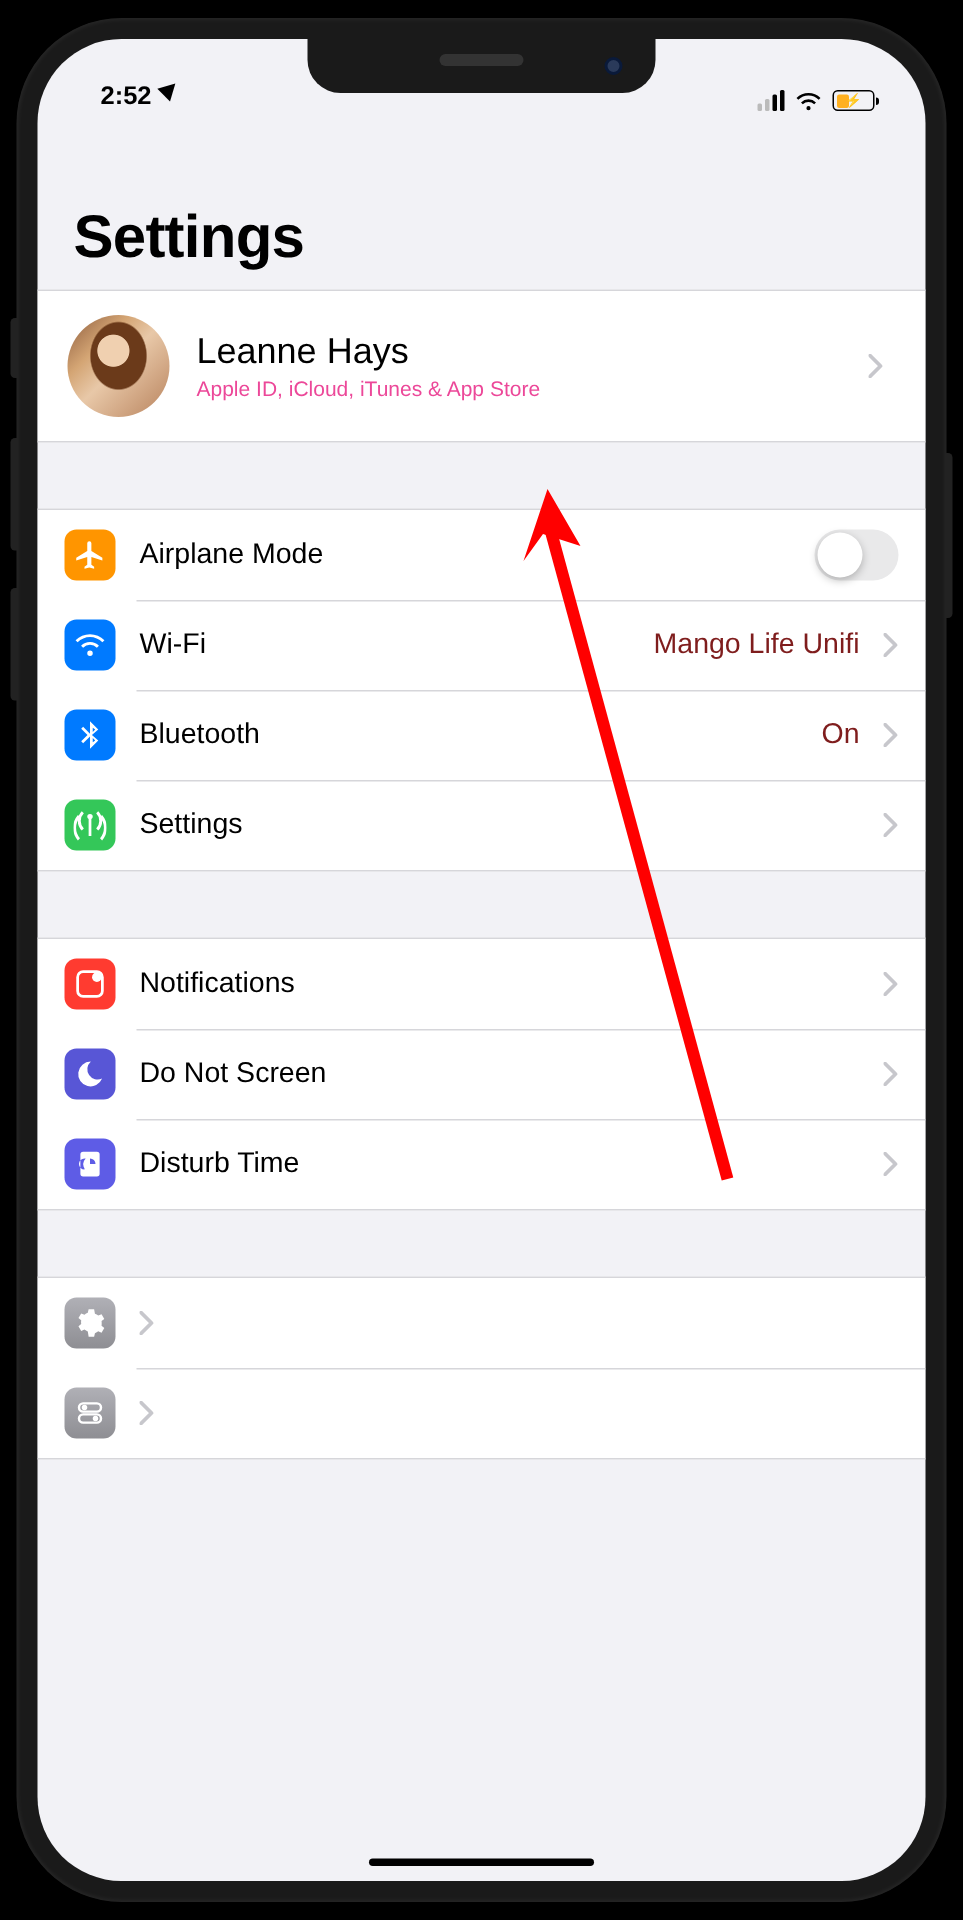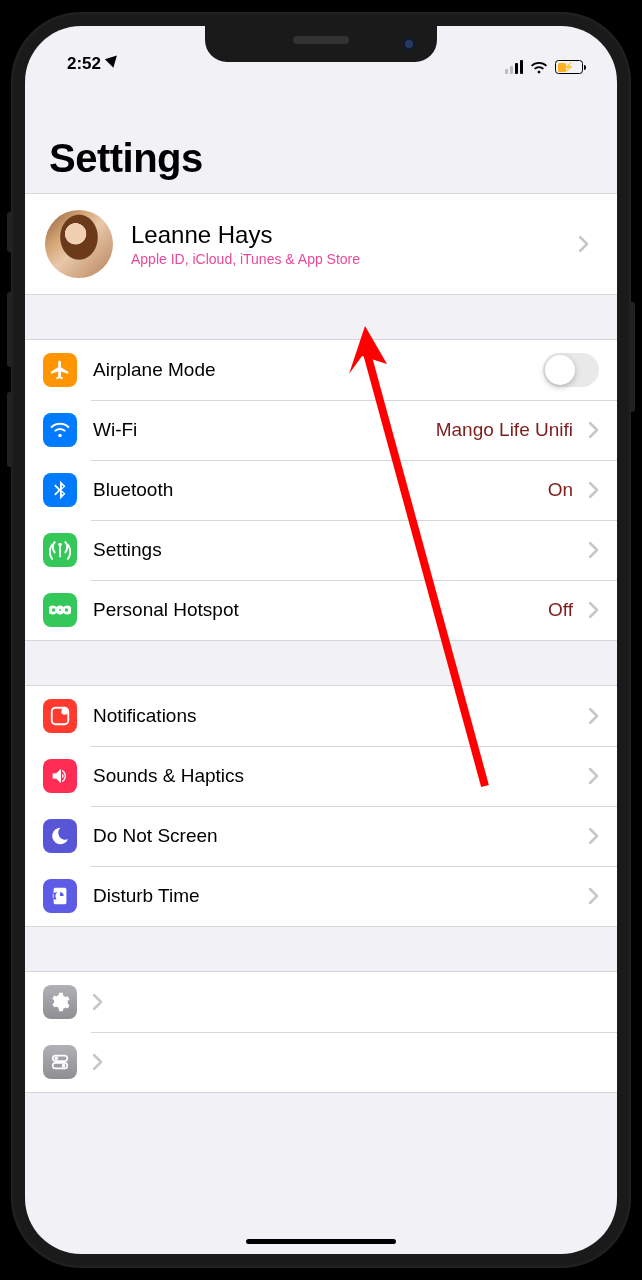--- a/index.html
+++ b/index.html
@@ -273,70 +273,40 @@
             </svg>
         </div>
         <div class="row-label">Settings</div>
         <span class="chevron">
             <svg viewBox="0 0 10 16">
               <path d="M1 1 L8 8 L1 15" stroke="#c7c7cc" stroke-width="2.5" fill="none" stroke-linecap="round" stroke-linejoin="round"></path>
             </svg>
           </span>
       </div>
 
-      <div class="row">
-        <div class="app-icon bg-green">
-          <svg viewBox="0 0 24 24">
-              <path d="M8 12a4 4 0 1 1 8 0 4 4 0 0 1-8 0zm2 0a2 2 0 1 0 4 0 2 2 0 0 0-4 0zm6 0a4 4 0 1 1 8 0 4 4 0 0 1-8 0 M0 12a4 4 0 1 1 8 0 4 4 0 0 1-8 0" fill="none" stroke="#fff" stroke-width="2"></path>
-              <circle cx="12" cy="12" r="3" fill="none" stroke="#fff" stroke-width="2"></circle>
-              <circle cx="5" cy="12" r="3" fill="none" stroke="#fff" stroke-width="2"></circle>
-              <circle cx="19" cy="12" r="3" fill="none" stroke="#fff" stroke-width="2"></circle>
-            </svg>
-        </div>
-        <div class="row-label">Personal Hotspot</div>
-        <div class="row-value">Off</div>
-        <span class="chevron">
-            <svg viewBox="0 0 10 16">
-              <path d="M1 1 L8 8 L1 15" stroke="#c7c7cc" stroke-width="2.5" fill="none" stroke-linecap="round" stroke-linejoin="round"></path>
-            </svg>
-          </span>
-      </div>
     </div>
 
     <div class="gap"></div>
 
     <div class="section">
       <div class="row">
         <div class="app-icon bg-red">
           <svg viewBox="0 0 24 24">
               <rect x="3" y="3" width="18" height="18" rx="4" fill="none" stroke="#fff" stroke-width="2"></rect>
               <circle cx="17" cy="7" r="3.5" fill="#fff"></circle>
             </svg>
         </div>
         <div class="row-label">Notifications</div>
         <span class="chevron">
             <svg viewBox="0 0 10 16">
               <path d="M1 1 L8 8 L1 15" stroke="#c7c7cc" stroke-width="2.5" fill="none" stroke-linecap="round" stroke-linejoin="round"></path>
             </svg>
           </span>
       </div>
 
-      <div class="row">
-        <div class="app-icon bg-pink">
-          <svg viewBox="0 0 24 24">
-              <path d="M4 9v6h4l5 5V4L8 9H4zm12 3a3 3 0 0 0-1.5-2.6v5.2A3 3 0 0 0 16 12zm-1.5-6.9v2a6 6 0 0 1 0 9.8v2a8 8 0 0 0 0-13.8z" fill="#fff"></path>
-            </svg>
-        </div>
-        <div class="row-label">Sounds &amp; Haptics</div>
-        <span class="chevron">
-            <svg viewBox="0 0 10 16">
-              <path d="M1 1 L8 8 L1 15" stroke="#c7c7cc" stroke-width="2.5" fill="none" stroke-linecap="round" stroke-linejoin="round"></path>
-            </svg>
-          </span>
-      </div>
 
       <div class="row">
         <div class="app-icon bg-purple">
           <svg viewBox="0 0 24 24">
               <path d="M12.5 3a9 9 0 1 0 8.3 12.3A7.5 7.5 0 0 1 12.5 3z" fill="#fff"></path>
             </svg>
         </div>
         <div class="row-label">Do Not Screen</div>
         <span class="chevron">
             <svg viewBox="0 0 10 16">

